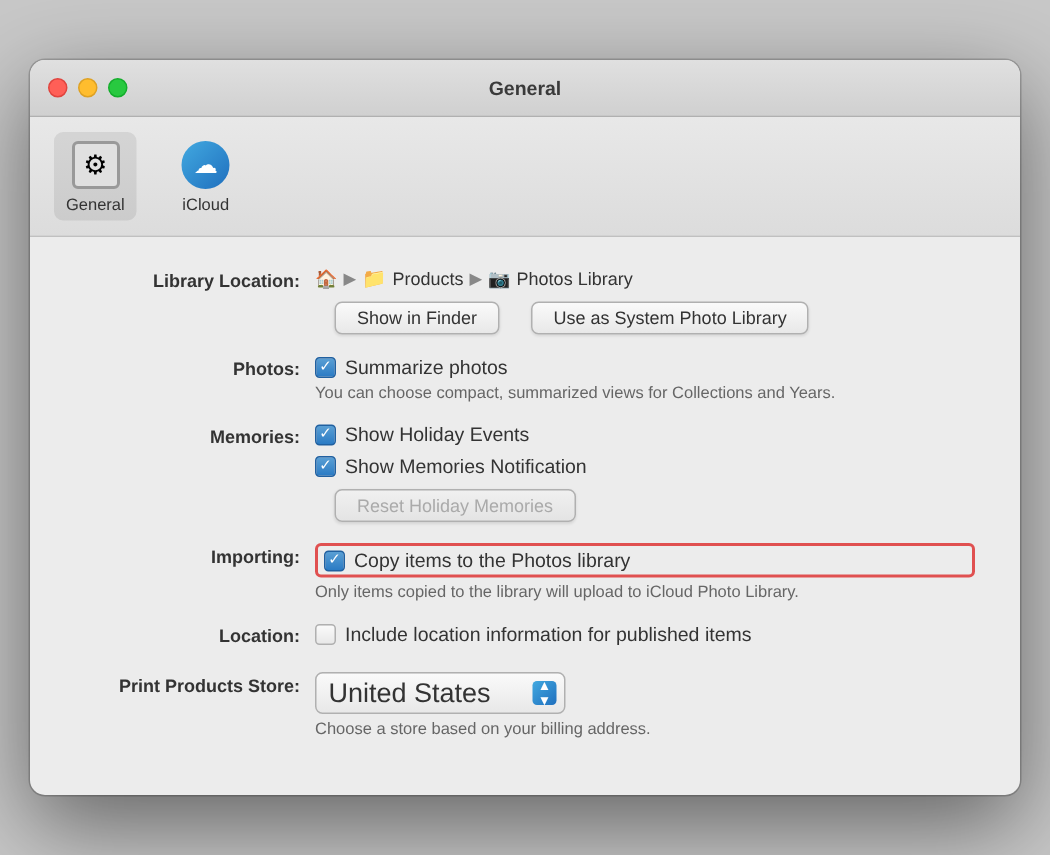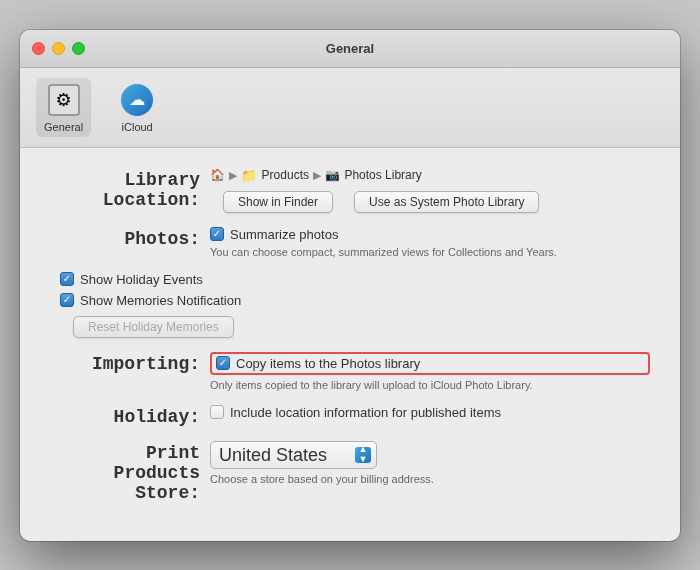--- a/index.html
+++ b/index.html
@@ -121,26 +121,25 @@
 
     .row {
       display: flex;
       align-items: flex-start;
       margin-bottom: 14px;
     }
 
     .row-label {
       width: 150px;
       text-align: right;
-      font-size: 18px;
+      font-size: 12px;
       color: #333;
       font-weight: 600;
       padding-top: 2px;
       flex-shrink: 0;
-      font-family: Liberation Mono, monospace;
     }
 
     .row-content {
       margin-left: 10px;
       flex: 1;
     }
 
     .breadcrumb {
       display: flex;
       align-items: center;
@@ -337,20 +336,21 @@
           <div class="mac-checkbox">
             <span class="checkmark">✓</span>
           </div>
           <span>Summarize photos</span>
         </div>
         <div class="sub-text">You can choose compact, summarized views for Collections and Years.</div>
       </div>
     </div>
 
     <div class="row">
+      <div class="row-label">Memories:</div>
       <div class="row-content">
         <div class="checkbox-row">
           <div class="mac-checkbox">
             <span class="checkmark">✓</span>
           </div>
           <span>Show Holiday Events</span>
         </div>
         <div class="checkbox-row" style="margin-top:6px;">
           <div class="mac-checkbox">
             <span class="checkmark">✓</span>
@@ -370,21 +370,21 @@
           <div class="mac-checkbox">
             <span class="checkmark">✓</span>
           </div>
           <span>Copy items to the Photos library</span>
         </div>
         <div class="sub-text">Only items copied to the library will upload to iCloud Photo Library.</div>
       </div>
     </div>
 
     <div class="row">
-      <div class="row-label">Holiday:</div>
+      <div class="row-label">Location:</div>
       <div class="row-content">
         <div class="checkbox-row">
           <div class="mac-checkbox unchecked">
             <span class="checkmark"></span>
           </div>
           <span>Include location information for published items</span>
         </div>
       </div>
     </div>
 

